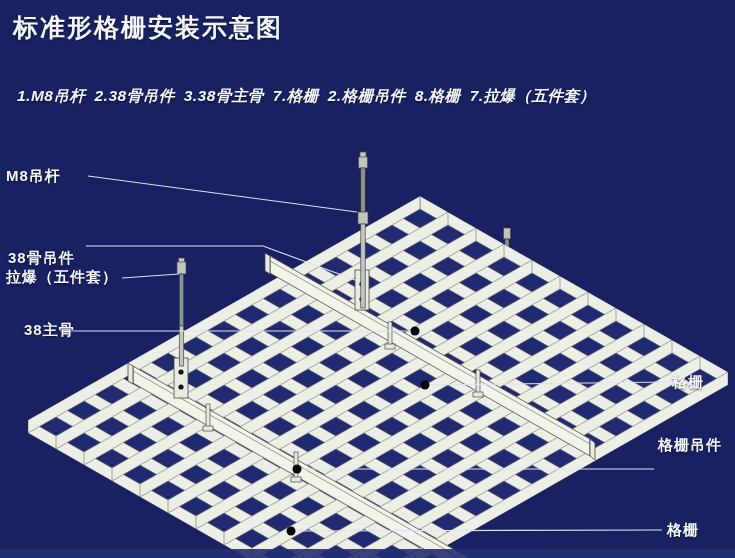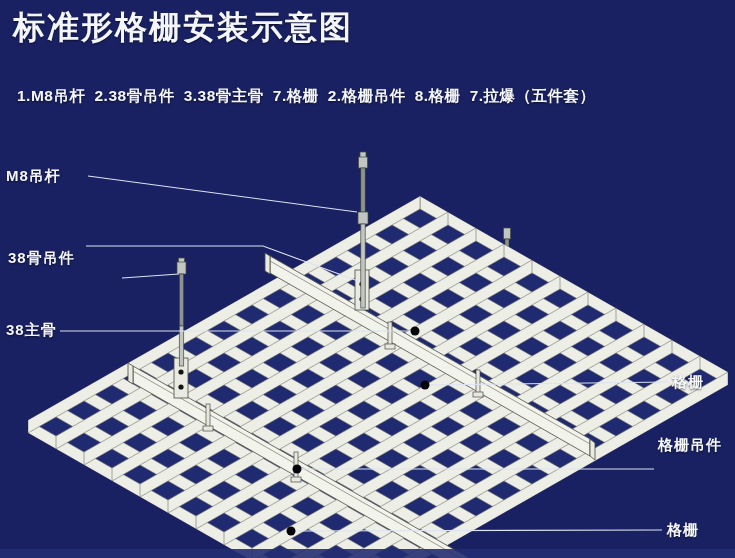--- a/index.html
+++ b/index.html
@@ -5,23 +5,23 @@
   html,body{margin:0;padding:0;background:#000;}
   #stage{
     position:relative;width:735px;height:558px;overflow:hidden;
     background:#192162;
     font-family:"Liberation Sans",sans-serif;
     -webkit-font-smoothing:antialiased;
   }
   #diagram{position:absolute;left:0;top:0;}
   .txt{position:absolute;color:#f4f6fa;font-weight:bold;white-space:nowrap;
        text-shadow:0 1px 2px rgba(0,0,0,.55);}
-  #title{left:13px;top:12px;font-size:32px;letter-spacing:2px;line-height:30px;}
+  #title{left:13px;top:12px;font-size:25px;letter-spacing:2px;line-height:30px;}
   #legend{left:17px;top:86px;font-size:15.5px;line-height:20px;letter-spacing:.5px;}
-  #legend span{margin-right:9px;}
+  #legend span{margin-right:9px;font-style:italic;}
   .callout{font-size:15px;line-height:20px;letter-spacing:1px;}
   .blade{fill:#edeee6;stroke:#70706a;stroke-width:.6;}
   .beam{fill:#f2f3ea;stroke:#5c5c55;stroke-width:.9;}
   .beamline{stroke:#9a9a90;stroke-width:1;fill:none;}
   .rod{fill:#c2c6c0;stroke:#444844;stroke-width:.7;}
   .thread{fill:#8d938d;stroke:#33372f;stroke-width:.6;}
   .clipplate{fill:#e9eae2;stroke:#4a4a44;stroke-width:.8;}
   .wire{fill:#e8e8e0;stroke:#4a4a44;stroke-width:.7;}
   .leader{stroke:#dde3f0;stroke-width:1.1;fill:none;}
   .dot{fill:#06060a;}
@@ -142,17 +142,18 @@
   </svg>
 
   <div id="title" class="txt">标准形格栅安装示意图</div>
 
   <div id="legend" class="txt">
     <span>1.M8吊杆</span><span>2.38骨吊件</span><span>3.38骨主骨</span><span>7.格栅</span><span>2.格栅吊件</span><span>8.格栅</span><span>7.拉爆（五件套）</span>
   </div>
 
   <div class="txt callout" style="left:6px;top:166px">M8吊杆</div>
   <div class="txt callout" style="left:8px;top:248px">38骨吊件</div>
-  <div class="txt callout" style="left:6px;top:320px">38主骨</div>
+  <div class="txt callout" style="left:6px;top:267px">拉爆（五件套）</div>
+  <div class="txt callout" style="left:24px;top:320px">38主骨</div>
   <div class="txt callout" style="left:672px;top:372px">格栅</div>
   <div class="txt callout" style="left:658px;top:435px">格栅吊件</div>
   <div class="txt callout" style="left:667px;top:520px">格栅</div>
 </div>
 
 </body></html>

